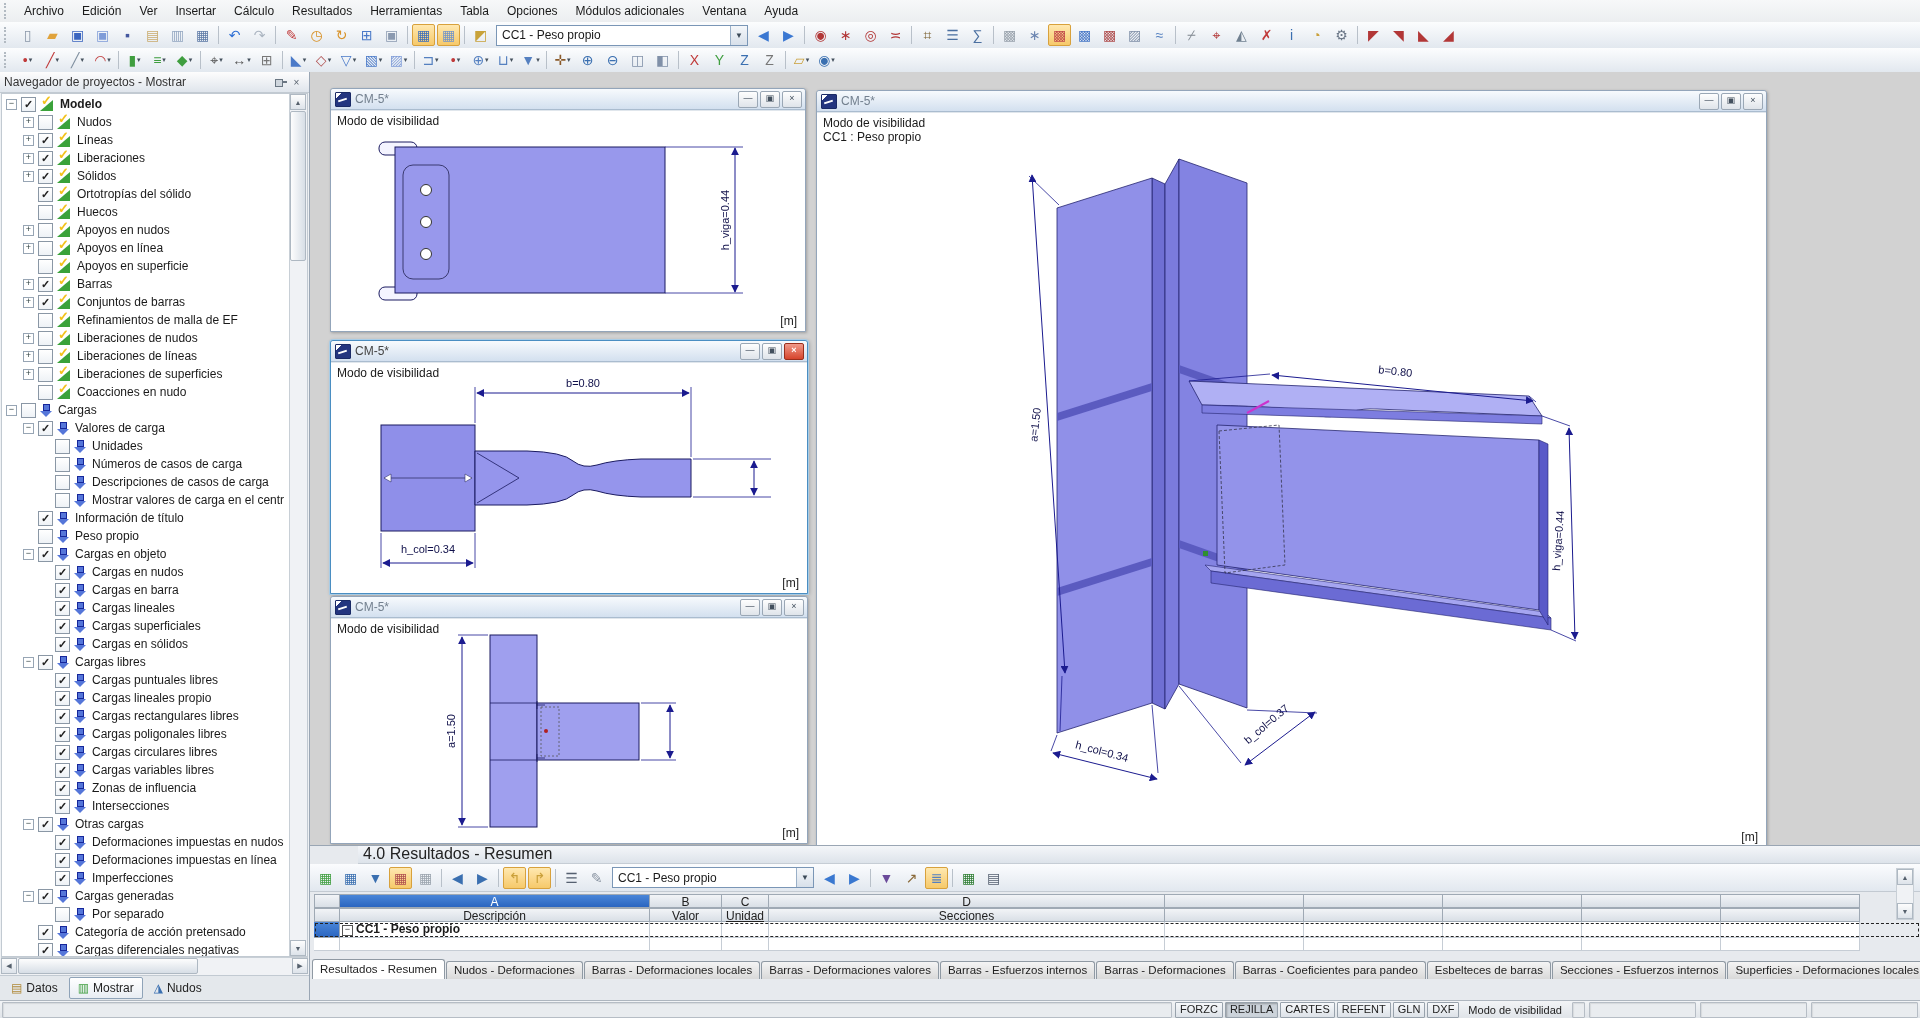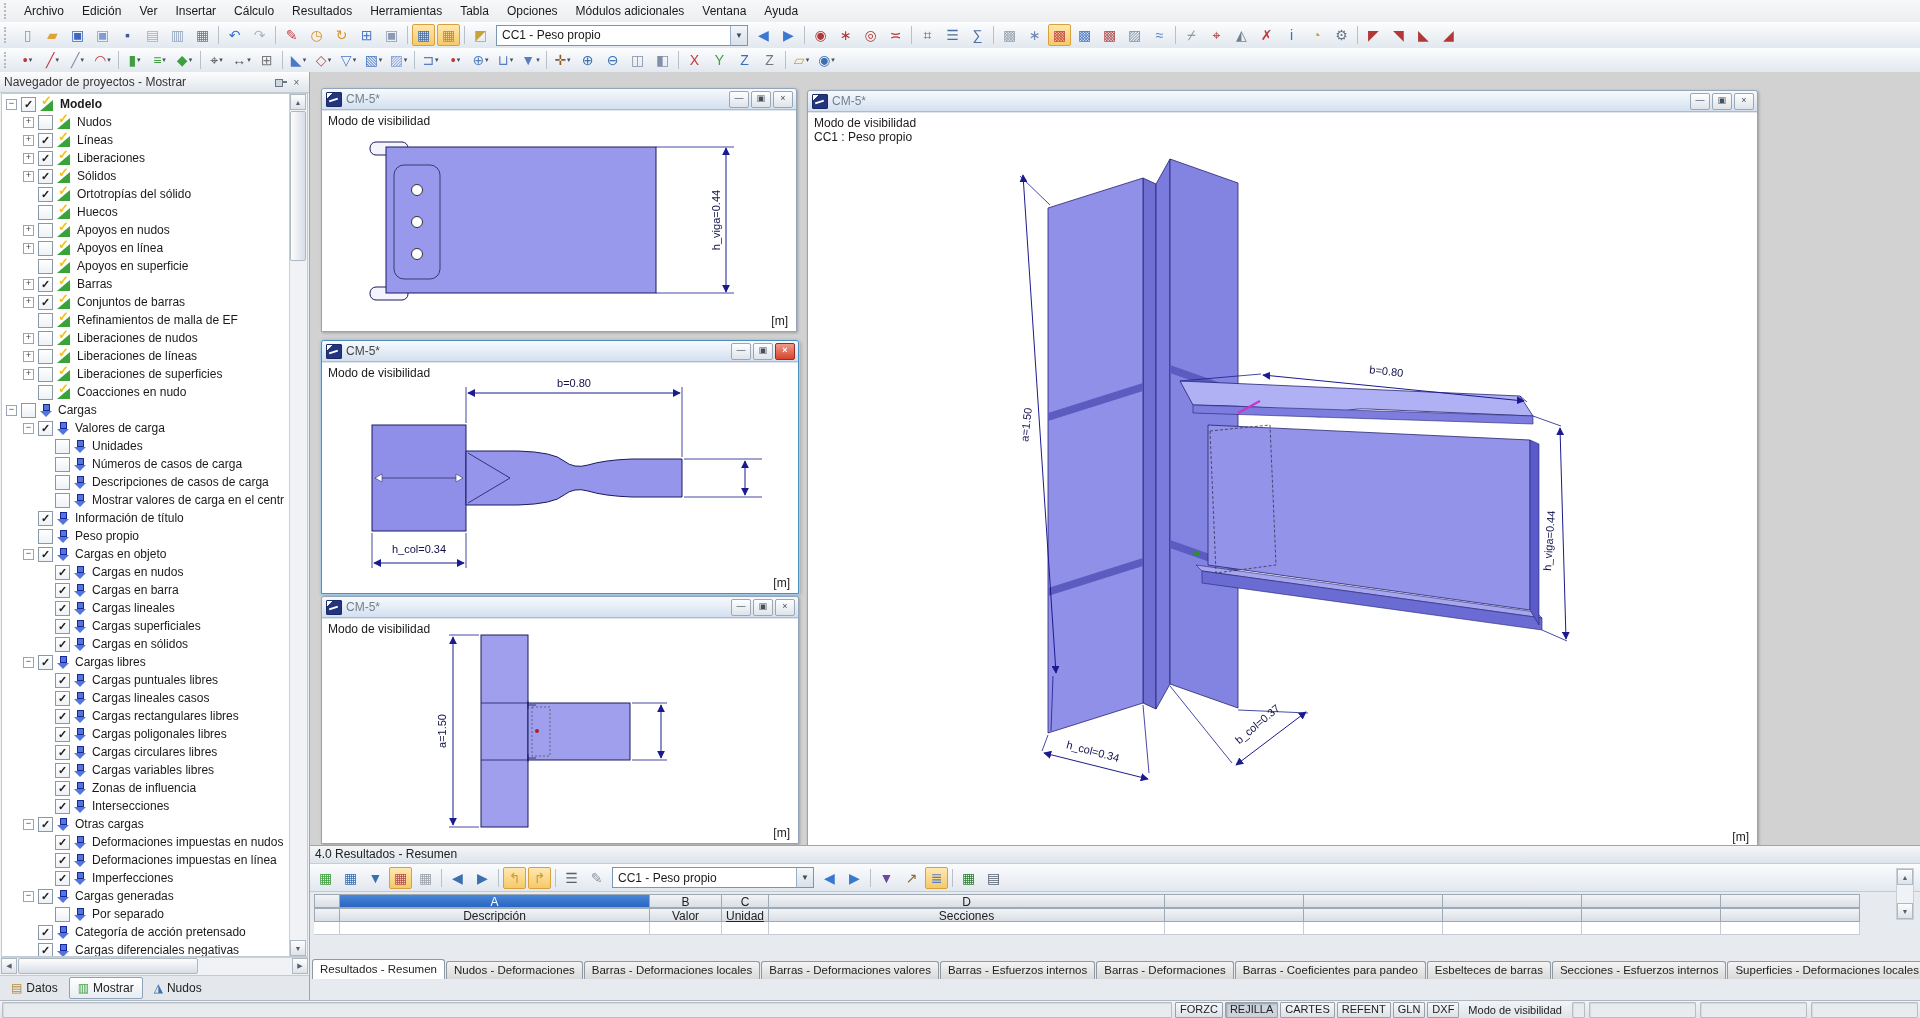--- a/index.html
+++ b/index.html
@@ -66,41 +66,41 @@
   .hthumb{position:absolute;top:0;height:16px;background:linear-gradient(#fdfdfd,#d7dee6);
           border:1px solid #aeb8c2;box-sizing:border-box;border-radius:2px;}
   #nav-tabs{height:24px;display:flex;align-items:center;background:#e4e8ec;border-top:1px solid #c2cad2;padding-left:2px;}
   .nav-tab{height:20px;display:flex;align-items:center;padding:0 8px;margin-right:2px;font-size:12px;
            border:1px solid transparent;color:#222;}
   .nav-tab .nti{margin-right:4px;font-size:12px;}
   .nav-tab.active{background:linear-gradient(#ffffff,#e8edf3);border-color:#8fa3b8;border-radius:2px;}
   
   #workspace{position:absolute;left:310px;top:72px;width:1610px;height:773px;background:#d2d2d2;overflow:hidden;}
   .win{position:absolute;background:#eef1f4;border:1px solid #8fa;border:1px solid #93a5ba;border-radius:3px 3px 0 0;
-       box-shadow:1px 1px 3px rgba(0,0,0,.25);display:flex;flex-direction:column;}
+       box-shadow:1px 1px 3px rgba(0,0,0,.25);display:flex;flex-direction:column;margin-left:9px;}
   .win.active{border-color:#4a8ec2;box-shadow:0 0 0 1px #a8cce6,1px 1px 4px rgba(0,0,0,.3);}
   .win-title{height:20px;background:linear-gradient(#f7fafd,#d3e0ef);border-bottom:1px solid #aabccf;
              display:flex;align-items:center;padding:0 3px;border-radius:3px 3px 0 0;}
   .win-title .wicon{width:14px;height:13px;margin:0 4px 0 1px;flex:none;border-radius:1px;
       background:linear-gradient(135deg,#ffffff 0 22%,#23357f 22% 100%);border:1px solid #1a2a66;position:relative;}
   .win-title .wicon::after{content:"";position:absolute;left:2px;top:6px;width:9px;height:2px;background:#fff;transform:rotate(-18deg);}
   .win-title .wt{flex:1;font-size:12px;color:#73808f;}
   .wbtn{width:18px;height:15px;margin-left:2px;border:1px solid #9aa7b5;border-radius:2px;
         background:linear-gradient(#fefefe,#dfe4ea);font-size:9px;line-height:13px;text-align:center;color:#43505e;flex:none;}
   .wbtn.close-red{background:linear-gradient(#f09a8a,#d6442c);border-color:#9a2e1c;color:#fff;font-weight:bold;}
   .win-content{flex:1;position:relative;background:#fff;border-top:1px solid #e0e6ec;overflow:hidden;}
   .mode-label{position:absolute;left:6px;top:3px;font-size:12px;color:#1a1a1a;z-index:2;}
   .case-label{position:absolute;left:6px;top:17px;font-size:12px;color:#1a1a1a;z-index:2;}
   .unit-label{position:absolute;right:8px;bottom:3px;font-size:12px;color:#1a1a1a;z-index:2;}
   .win-content svg{position:absolute;left:0;top:0;}
   
   #results{position:absolute;left:310px;top:845px;width:1610px;height:155px;background:#e7eaee;
            border-top:1px solid #9aa6b4;box-sizing:border-box;}
-  #res-title{height:17px;line-height:16px;padding-left:5px;font-size:12px;color:#222;
-             background:linear-gradient(#f4f6f9,#dde3ea);border-bottom:1px solid #c6cdd5;}
+  #res-title{height:17px;line-height:16px;padding-left:5px;font-size:16px;color:#222;
+             background:linear-gradient(#f4f6f9,#dde3ea);border-bottom:1px solid #c6cdd5;margin-left:48px;}
   #res-toolbar{height:27px;display:flex;align-items:center;background:linear-gradient(#fbfcfe,#e2e8ef);
                border-bottom:1px solid #c3cad2;padding-left:3px;}
   #res-table{position:relative;margin:2px 0 0 4px;font-size:12px;}
   .hrow{display:flex;}
   .hcell{height:14px;line-height:14px;text-align:center;background:linear-gradient(#f2f4f7,#d9dfe6);
          border:1px solid #9fa9b4;border-left:none;box-sizing:border-box;font-size:12px;color:#222;}
   .hcell.first{border-left:1px solid #9fa9b4;}
   .hcell.colA{background:linear-gradient(#4a86d8,#2a65c0);color:#fff;}
   .drow{display:flex;position:relative;}
   .dcell{height:16px;line-height:15px;background:#fff;border:1px solid #c6cdd5;border-top:none;border-left:none;
@@ -634,21 +634,21 @@
         <div class="trow" style="padding-left: 38px;">
           <span class="tspc"></span>
           <span class="cb">✓</span>
           <span class="ico-l"></span>
           <span class="tlabel">Cargas puntuales libres</span>
         </div>
         <div class="trow" style="padding-left: 38px;">
           <span class="tspc"></span>
           <span class="cb">✓</span>
           <span class="ico-l"></span>
-          <span class="tlabel">Cargas lineales casos</span>
+          <span class="tlabel">Cargas lineales propio</span>
         </div>
         <div class="trow" style="padding-left: 38px;">
           <span class="tspc"></span>
           <span class="cb">✓</span>
           <span class="ico-l"></span>
           <span class="tlabel">Cargas rectangulares libres</span>
         </div>
         <div class="trow" style="padding-left: 38px;">
           <span class="tspc"></span>
           <span class="cb">✓</span>
@@ -1018,20 +1018,32 @@
         <span class="hcell" style="width: 310px;">Descripción</span>
         <span class="hcell" style="width: 72px;">Valor</span>
         <span class="hcell" style="width: 47px; text-decoration: underline;">Unidad</span>
         <span class="hcell" style="width: 396px;">Secciones</span>
         <span class="hcell" style="width: 139px;"></span>
         <span class="hcell" style="width: 139px;"></span>
         <span class="hcell" style="width: 139px;"></span>
         <span class="hcell" style="width: 139px;"></span>
         <span class="hcell" style="width: 139px;"></span>
       </div>
+      <div class="drow selected">
+        <span class="dcell rowhdr" style="width: 26px;"></span>
+        <span class="dcell" style="width: 310px;"><span class="exp-box">−</span><span class="desc-bold">CC1 - Peso propio</span></span>
+        <span class="dcell" style="width: 72px;"></span>
+        <span class="dcell" style="width: 47px;"></span>
+        <span class="dcell" style="width: 396px;"></span>
+        <span class="dcell" style="width: 139px;"></span>
+        <span class="dcell" style="width: 139px;"></span>
+        <span class="dcell" style="width: 139px;"></span>
+        <span class="dcell" style="width: 139px;"></span>
+        <span class="dcell" style="width: 139px;"></span>
+      </div>
       <div class="drow">
         <span class="dcell first" style="width: 26px; height: 13px;"></span>
         <span class="dcell" style="width: 310px; height: 13px;"></span>
         <span class="dcell" style="width: 72px; height: 13px;"></span>
         <span class="dcell" style="width: 47px; height: 13px;"></span>
         <span class="dcell" style="width: 396px; height: 13px;"></span>
         <span class="dcell" style="width: 139px; height: 13px;"></span>
         <span class="dcell" style="width: 139px; height: 13px;"></span>
         <span class="dcell" style="width: 139px; height: 13px;"></span>
         <span class="dcell" style="width: 139px; height: 13px;"></span>

